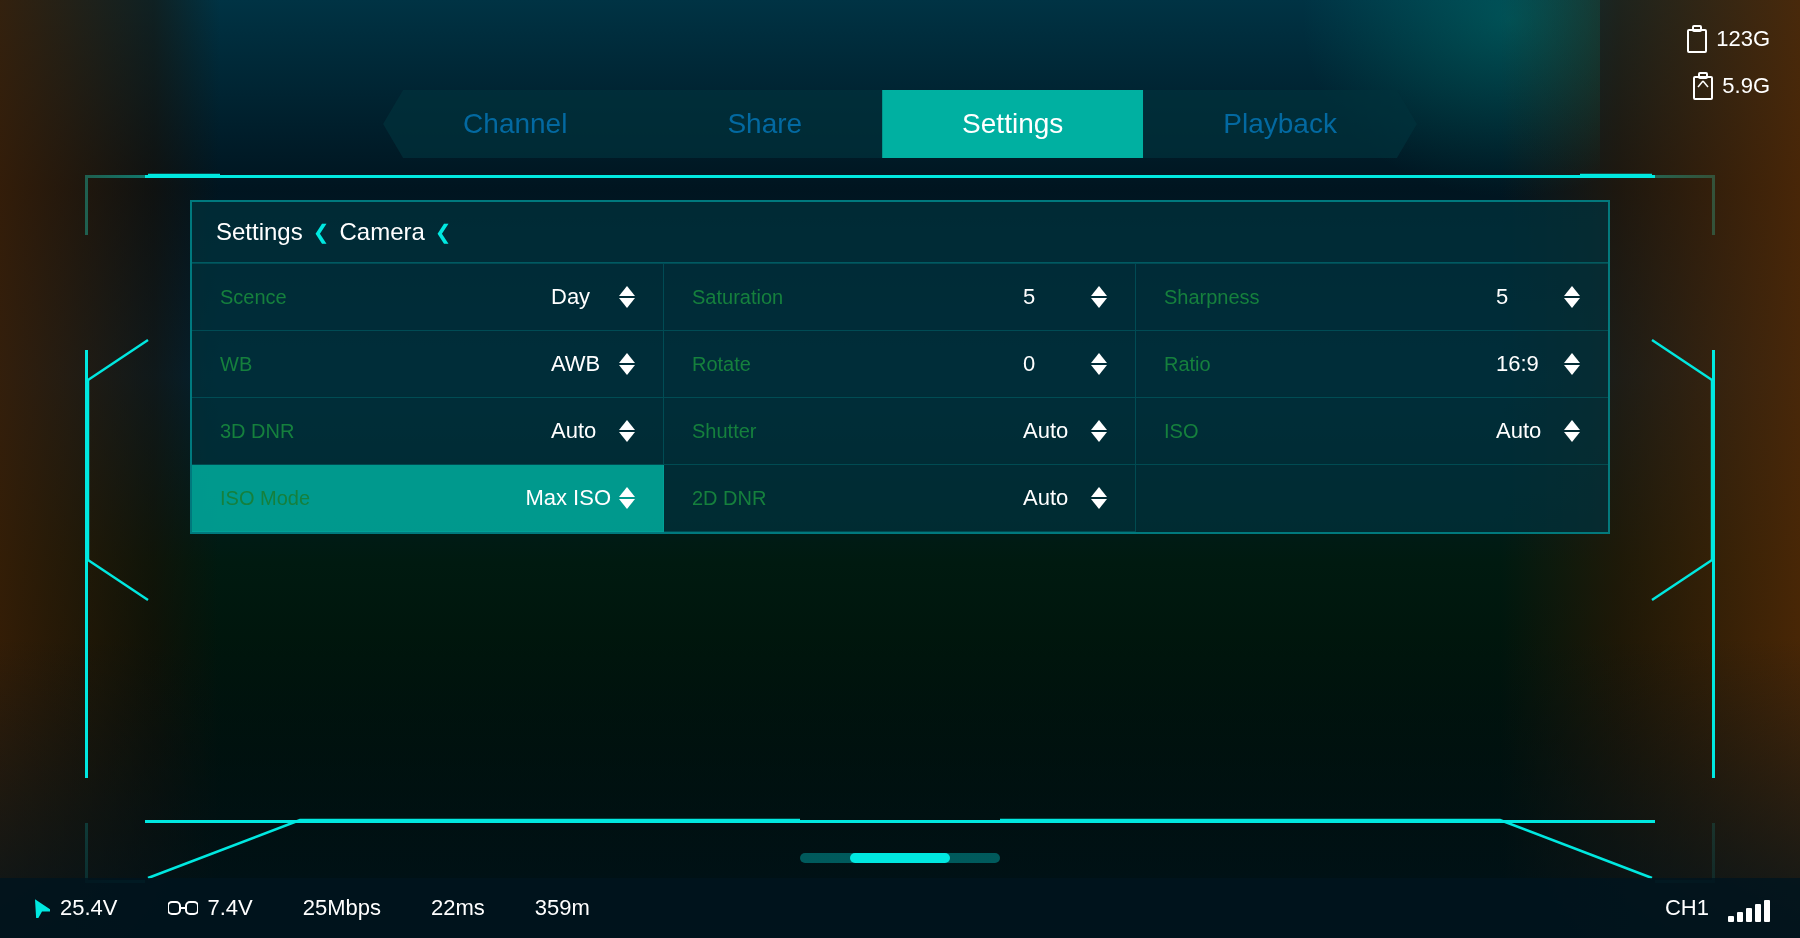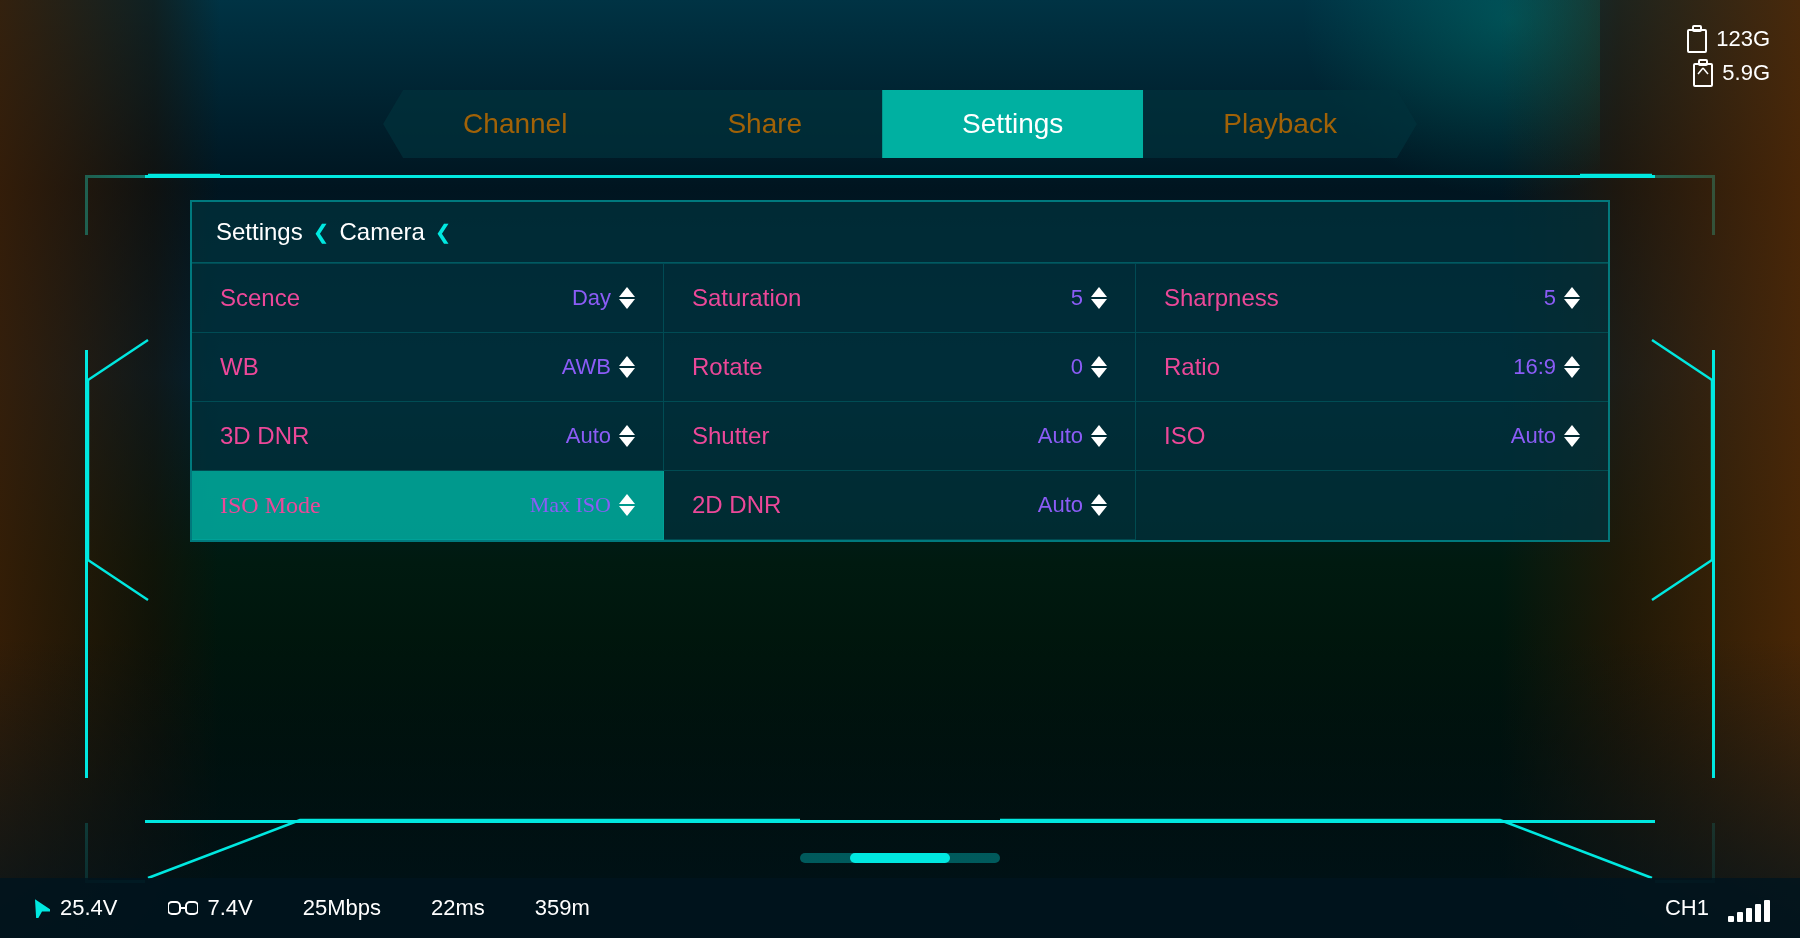--- a/index.html
+++ b/index.html
@@ -69,21 +69,21 @@
       display: flex;
       align-items: stretch;
       z-index: 10;
       background: rgba(0,50,60,0.7);
       clip-path: polygon(20px 0%, calc(100% - 20px) 0%, 100% 50%, calc(100% - 20px) 100%, 20px 100%, 0% 50%);
     }
 
     .nav-tab {
       padding: 18px 80px;
       font-size: 28px;
-      color: #a16207;
+      color: #0369a1;
       cursor: pointer;
       display: flex;
       align-items: center;
       justify-content: center;
       min-width: 220px;
       border-right: 1px solid rgba(0,200,200,0.3);
       background: transparent;
       border: none;
       outline: none;
     }
@@ -100,21 +100,21 @@
 
     
     .status-top-right {
       position: absolute;
       top: 25px;
       right: 30px;
       z-index: 10;
       display: flex;
       flex-direction: column;
       align-items: flex-end;
-      gap: 6px;
+      gap: 19px;
     }
 
     .status-item {
       display: flex;
       align-items: center;
       gap: 8px;
       color: #fff;
       font-size: 22px;
     }
 
@@ -160,39 +160,38 @@
       color: #fff;
       font-size: 22px;
     }
 
     .settings-cell:nth-child(3n) {
       border-right: none;
     }
 
     .settings-cell.highlighted {
       background: rgba(0,200,180,0.7);
-      font-family: Liberation Serif, serif;
     }
 
     .cell-label {
-      color: #ec4899;
-      font-size: 24px;
+      color: #15803d;
+      font-size: 20px;
     }
 
     .cell-value-container {
       display: flex;
       align-items: center;
       gap: 8px;
     }
 
     .cell-value {
-      color: #8b5cf6;
+      color: #ffffff;
       font-size: 22px;
       min-width: 60px;
-      text-align: right;
+      text-align: left;
     }
 
     .spinner {
       display: flex;
       flex-direction: column;
       gap: 2px;
     }
 
     .spinner-up, .spinner-down {
       width: 0;

